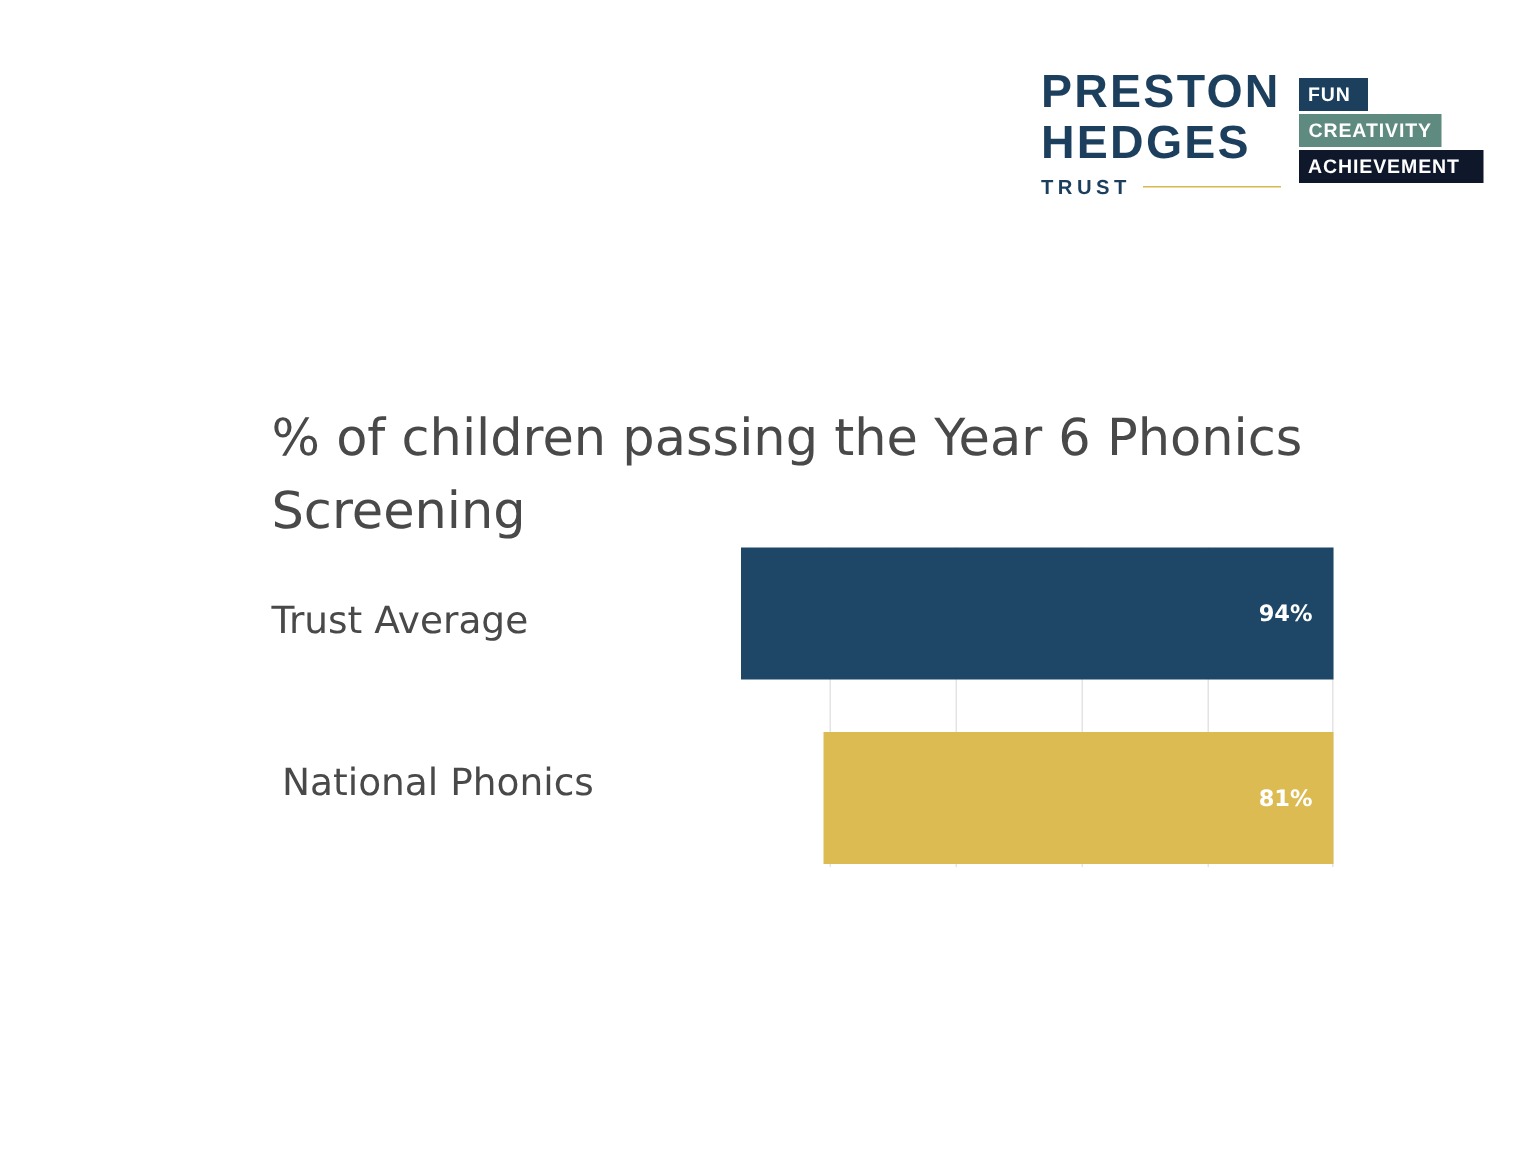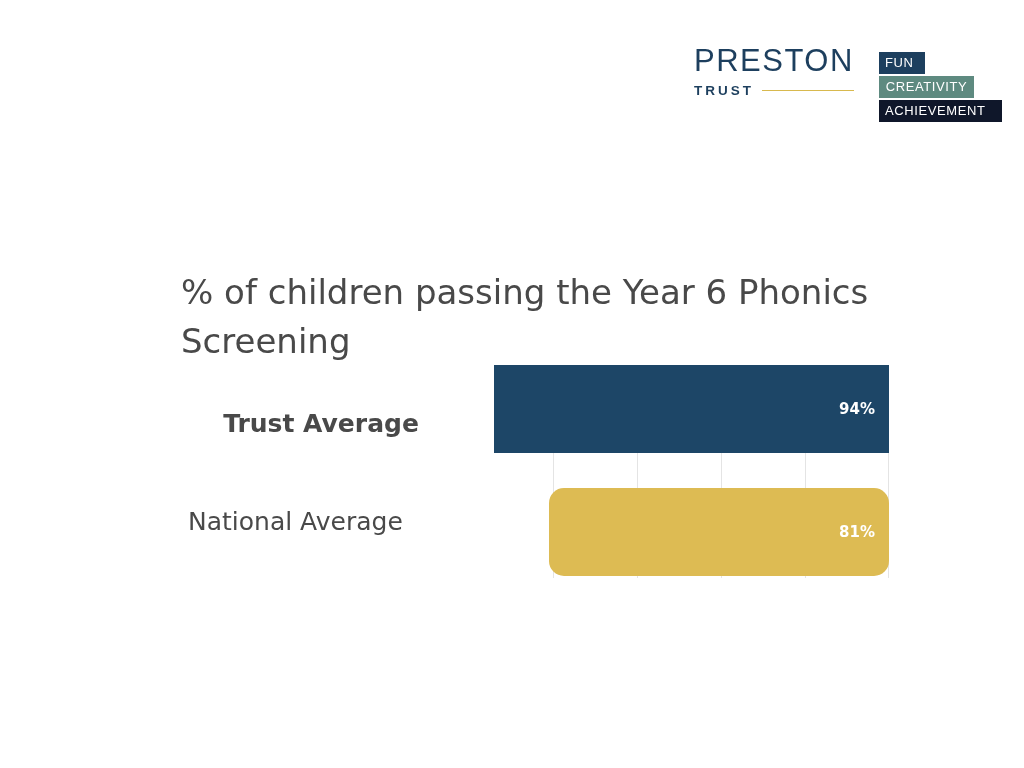--- a/index.html
+++ b/index.html
@@ -25,21 +25,21 @@
   }
   #logo-word {
     position: absolute;
     left: 0;
     top: 0;
     width: 160px;
   }
   .logo-line {
     color: #1d3f5e;
     font-family: "Liberation Sans", sans-serif;
-    font-weight: normal;
+    font-weight: bold;
     font-size: 31px;
     letter-spacing: 1.5px;
     line-height: 34px;
   }
   #logo-trust-row {
     display: flex;
     align-items: center;
     margin-top: 5px;
   }
   #logo-trust {
@@ -56,27 +56,26 @@
   }
   #logo-tags {
     position: absolute;
     left: 172px;
     top: 8px;
     width: 125px;
   }
   .tag {
     color: #ffffff;
     font-size: 13px;
-    font-weight: normal;
+    font-weight: bold;
     letter-spacing: 0.6px;
     padding: 3px 6px 4px 6px;
     margin-bottom: 2px;
     box-sizing: border-box;
     text-align: left;
-    margin-left: 13px;
   }
   .tag-fun { background: #1d3f5e; width: 46px; }
   .tag-creativity { background: #5e8a80; width: 95px; text-align: center; }
   .tag-achievement { background: #0f172a; width: 123px; }
 
   
   #chart-title {
     position: absolute;
     left: 181px;
     top: 268px;
@@ -122,62 +121,63 @@
   #row-national { top: 123px; }
   .bar {
     height: 88px;
     display: flex;
     align-items: center;
     justify-content: flex-end;
     box-sizing: border-box;
     padding-right: 14px;
   }
   #bar-trust { background: #1d4667; margin-left: 20px; }
-  #bar-national { background: #ddbb53; border-radius: 15px; }
+  #bar-national { background: #ddbb53; }
   .bar-value {
     color: #ffffff;
     font-size: 15px;
     font-weight: bold;
     font-family: "DejaVu Sans", sans-serif;
   }
   .cat-label {
     position: absolute;
     left: 0;
     width: 280px;
     font-size: 25px;
     color: #494949;
     font-family: "DejaVu Sans", sans-serif;
   }
-  #label-trust { top: 44px; text-align: center; font-weight: bold; }
+  #label-trust { top: 34px; text-align: left; }
   #label-national { top: 142px; text-align: left; padding-left: 7px; }
 </style>
 </head>
 <body>
 
 <div id="logo">
   <div id="logo-word">
     <div class="logo-line">PRESTON</div>
+    <div class="logo-line">HEDGES</div>
     <div id="logo-trust-row">
       <span id="logo-trust">TRUST</span>
       <span id="logo-rule"></span>
     </div>
   </div>
   <div id="logo-tags">
     <div class="tag tag-fun">FUN</div>
     <div class="tag tag-creativity">CREATIVITY</div>
     <div class="tag tag-achievement">ACHIEVEMENT</div>
   </div>
 </div>
 
 <div id="chart-title">% of children passing the Year 6 Phonics Screening</div>
 
 <div id="chart">
 
   <div class="cat-label" id="label-trust">Trust Average</div>
-  <div class="cat-label" id="label-national">National Average</div>
+  <div class="cat-label" id="label-national">National Phonics</div>
 
   <div id="plot">
     <div class="gridline" style="left:84px;"></div>
     <div class="gridline" style="left:168px;"></div>
     <div class="gridline" style="left:252px;"></div>
     <div class="gridline" style="left:336px;"></div>
     <div class="gridline" style="left:419px;"></div>
 
     <div class="bar-row" id="row-trust" style="width:420px;">
       <div class="bar" id="bar-trust" style="width: 394.8px; background: rgb(29, 70, 103);">

